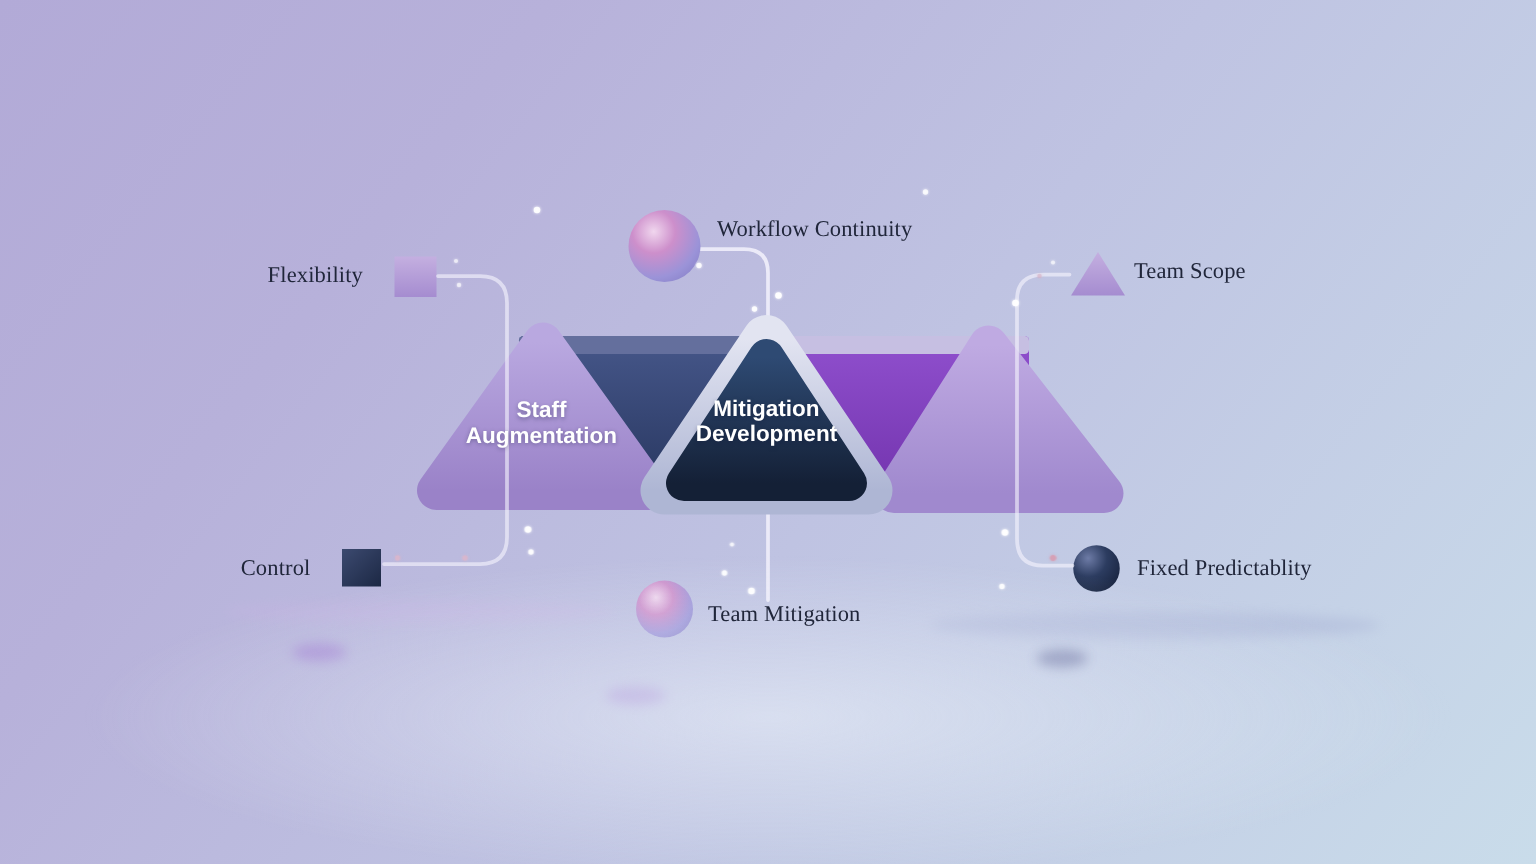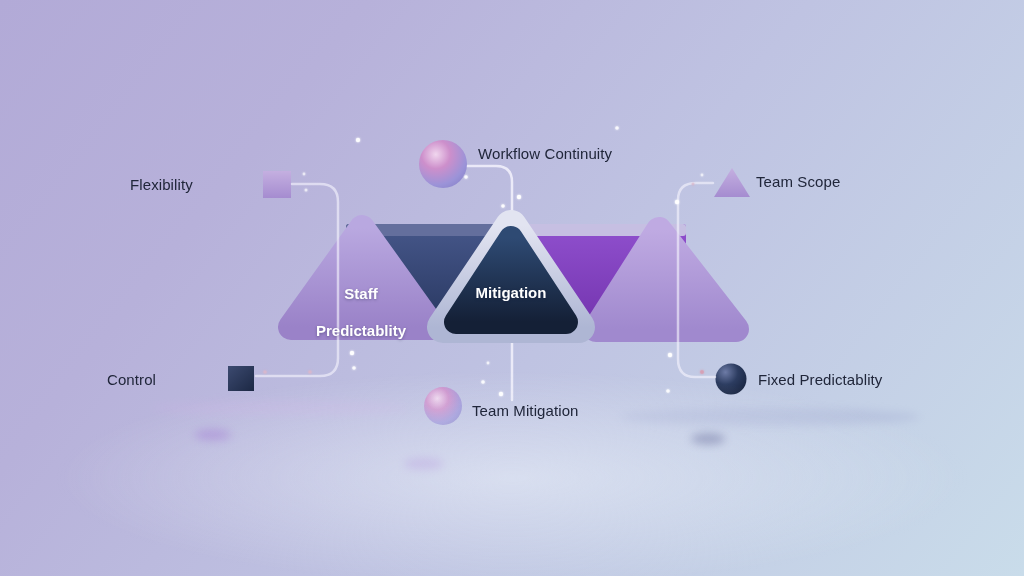--- a/index.html
+++ b/index.html
@@ -8,29 +8,29 @@
     font-family:"Liberation Sans", sans-serif;
     background:linear-gradient(128deg,#b2aad7 0%,#b7b1da 25%,#bfc3e2 55%,#c9dcea 100%);
   }
   .stage::after{
     content:"";position:absolute;inset:0;z-index:2;pointer-events:none;
     background:radial-gradient(ellipse 62% 26% at 50% 83%, rgba(240,247,252,.5), rgba(240,247,252,0) 72%);
   }
   .layer-svg{position:absolute;left:0;top:0;z-index:1;}
   .callout-label{
     position:absolute;z-index:3;font-size:15px;letter-spacing:.1px;
-    color:#20263a;white-space:nowrap;
+    color:#20263a;white-space:nowrap;font-family:Liberation Serif, serif;
   }
-  .callout-label.align-right{}
+  .callout-label.align-right{text-align:right;}
   .node-label{
     position:absolute;z-index:3;text-align:center;color:#fff;
     font-size:15px;font-weight:bold;line-height:17px;
     text-shadow:0 1px 3px rgba(18,24,58,.35);
   }
-  .node-line{display:block;margin-top:20px;}
+  .node-line{display:block;}
 </style>
 </head>
 <body>
 
 <div class="stage">
 
   <svg class="layer-svg" width="1024" height="576" viewBox="0 0 1024 576">
     <defs>
       <linearGradient id="gradLav" x1="0" y1="0" x2="0" y2="1">
         <stop offset="0" stop-color="#b9a8e0"></stop>
@@ -156,23 +156,24 @@
   <div class="callout-label" style="left:756px;top:173px">Team Scope</div>
 
   <div class="callout-label align-right" style="left:107px;top:371px;width:100px">Control</div>
 
   <div class="callout-label" style="left:472px;top:402px">Team Mitigation</div>
 
   <div class="callout-label" style="left:758px;top:371px">Fixed Predictablity</div>
 
   <div class="node-label" style="left:276px;top:265px;width:170px">
     <span class="node-line">Staff</span>
-    <span class="node-line">Predictablity</span>
+    <span class="node-line">Augmentation</span>
   </div>
 
   <div class="node-label" style="left:426px;top:264px;width:170px">
     <span class="node-line">Mitigation</span>
+    <span class="node-line">Development</span>
   </div>
 
   <div class="node-label" style="left:582px;top:270px;width:170px">
   </div>
 
 </div>
 
 </body></html>

